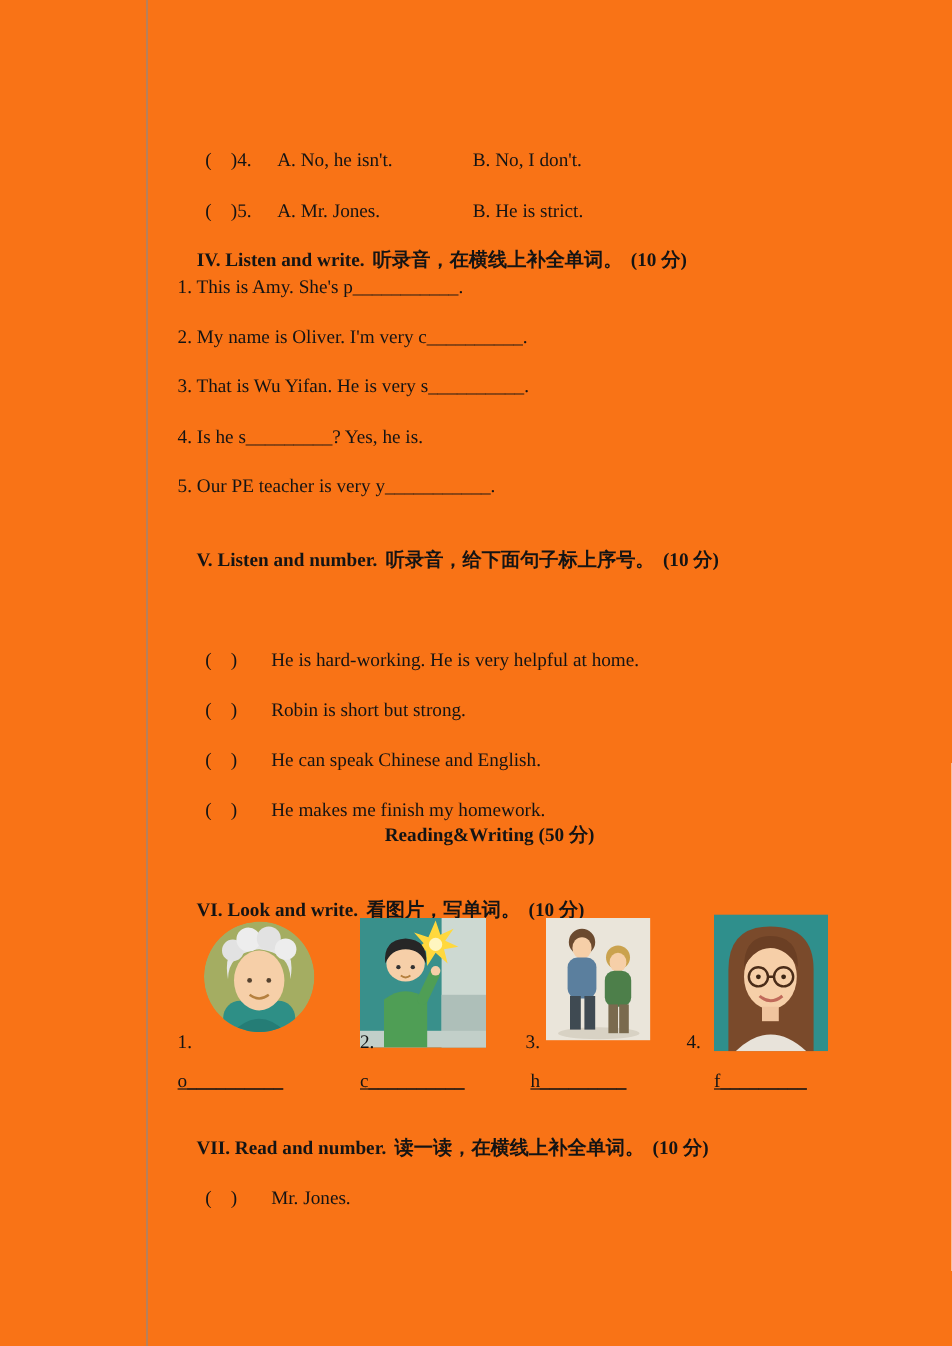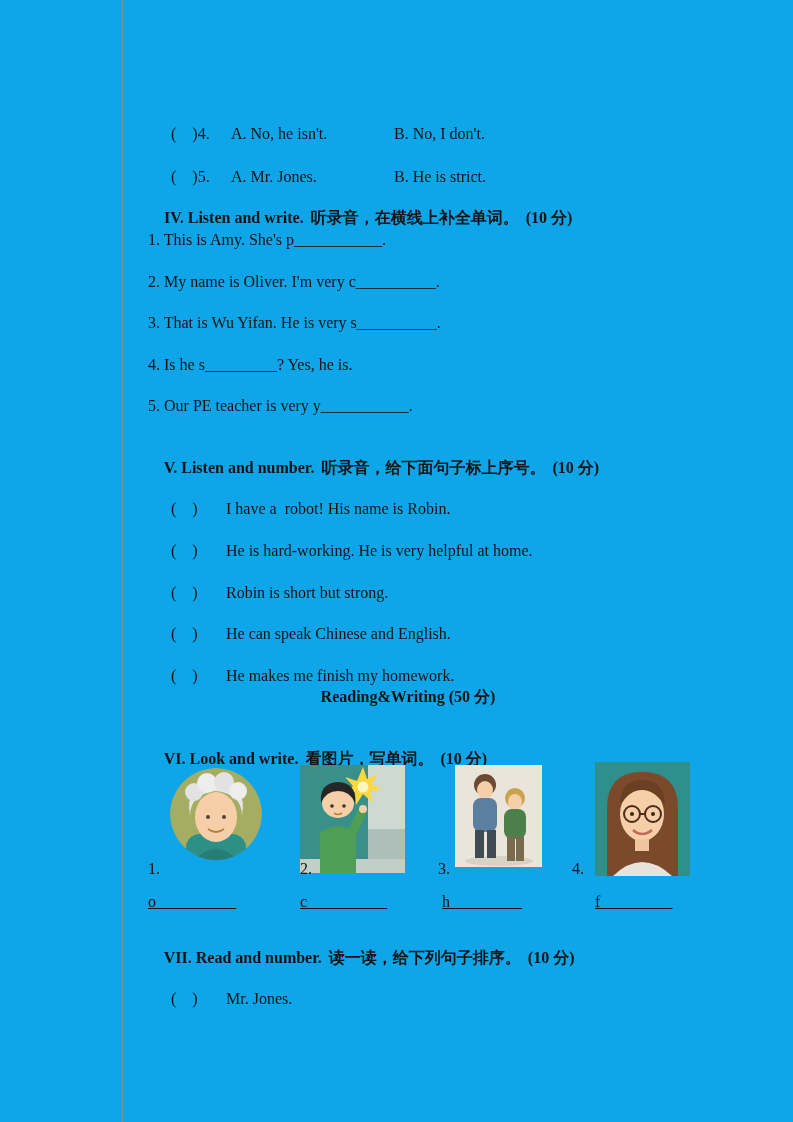--- a/index.html
+++ b/index.html
@@ -1,19 +1,19 @@
 <!DOCTYPE html>
 <html><head>
 <meta charset="utf-8">
 <style>
   html,body { margin:0; padding:0; background:#ffffff; }
   .page {
     position:relative;
     width:793px; height:1122px;
-    background:#0ea5e9;
+    background:#f97316;
     font-family:"Liberation Serif", serif;
     font-size:16px;
     color:#141414;
     overflow:hidden;
   }
   .page-rule {
     position:absolute; left:122px; top:0; bottom:0;
     width:1px; background:#8a8a8a;
   }
   .line {
@@ -64,23 +64,20 @@
     <span>IV. Listen and write.</span><span class="zh">听录音，在横线上补全单词。</span><span class="score">(10 分)</span>
   </div>
   <div class="line" style="top:230px;left:148px">1. This is Amy. She's p___________.</div>
   <div class="line" style="top:272px;left:148px">2. My name is Oliver. I'm very c__________.</div>
   <div class="line" style="top:313px;left:148px">3. That is Wu Yifan. He is very s__________.</div>
   <div class="line" style="top:355px;left:148px">4. Is he s_________? Yes, he is.</div>
   <div class="line" style="top:396px;left:148px">5. Our PE teacher is very y___________.</div>
 
   <div class="line heading" style="top:438px;left:148px">
     <span>V. Listen and number.</span><span class="zh">听录音，给下面句子标上序号。</span><span class="score">(10 分)</span>
-  </div>
-  <div class="line" style="top:479px;left:155px">
-    <span class="paren">(    )</span><span class="after-paren">I have a  robot! His name is Robin.</span>
   </div>
   <div class="line" style="top:521px;left:155px">
     <span class="paren">(    )</span><span class="after-paren">He is hard-working. He is very helpful at home.</span>
   </div>
   <div class="line" style="top:563px;left:155px">
     <span class="paren">(    )</span><span class="after-paren">Robin is short but strong.</span>
   </div>
   <div class="line" style="top:604px;left:155px">
     <span class="paren">(    )</span><span class="after-paren">He can speak Chinese and English.</span>
   </div>
@@ -178,19 +175,19 @@
     <span class="pnum" style="left:290px">3.</span>
     <span class="pnum" style="left:424px">4.</span>
 
     <span class="pblank" style="left:0px">o__________</span>
     <span class="pblank" style="left:152px">c__________</span>
     <span class="pblank" style="left:294px">h_________</span>
     <span class="pblank" style="left:447px">f_________</span>
   </div>
 
   <div class="line heading" style="top:928px;left:148px">
-    <span>VII. Read and number.</span><span class="zh">读一读，给下列句子排序。</span><span class="score">(10 分)</span>
+    <span>VII. Read and number.</span><span class="zh">读一读，在横线上补全单词。</span><span class="score">(10 分)</span>
   </div>
   <div class="line" style="top:969px;left:155px">
     <span class="paren">(    )</span><span class="after-paren">Mr. Jones.</span>
   </div>
 
 </div>
 
 </body></html>

